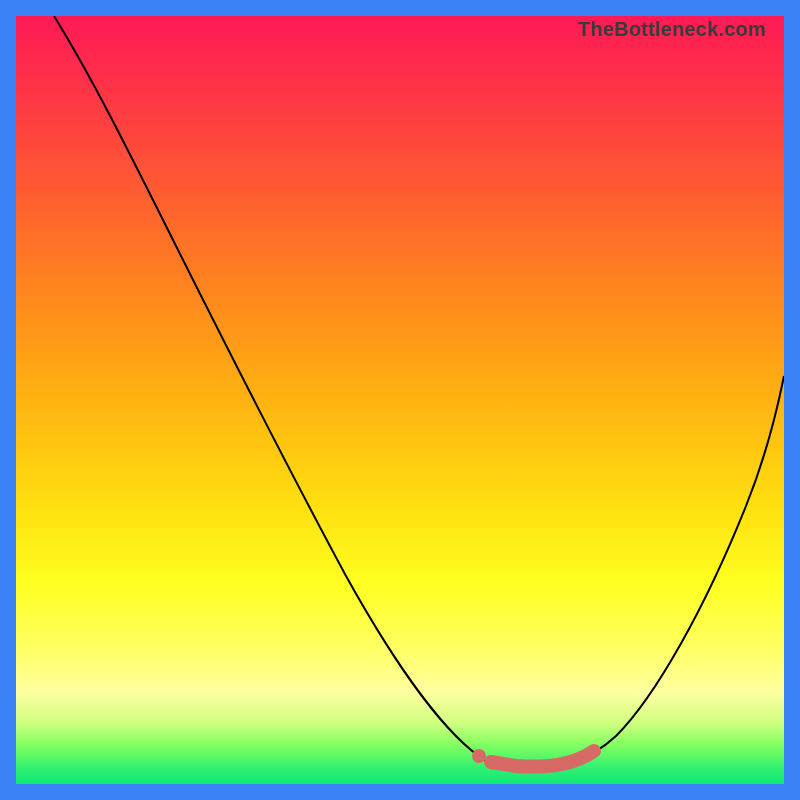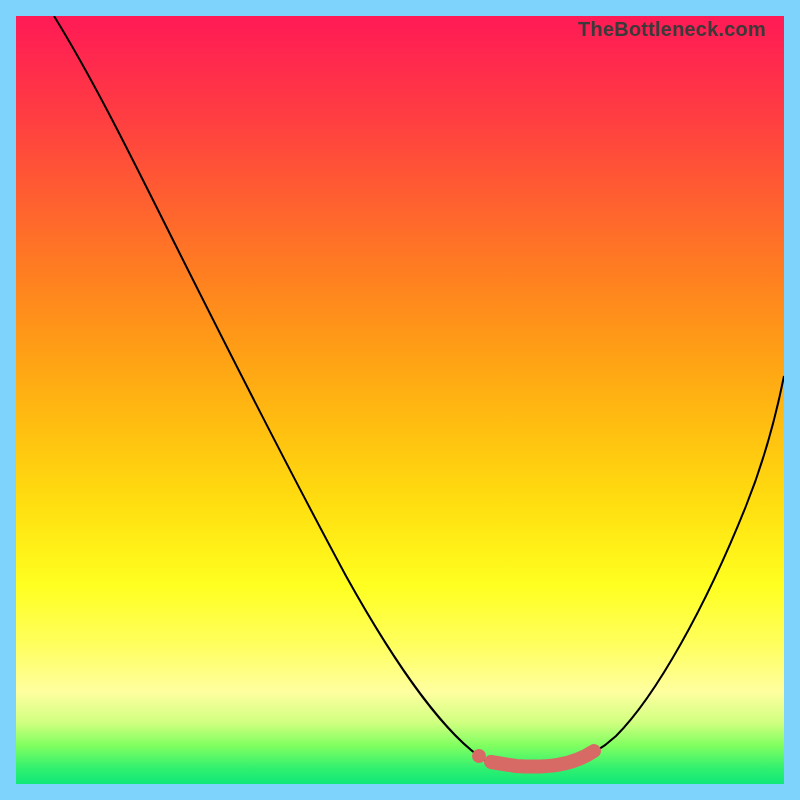--- a/index.html
+++ b/index.html
@@ -1,21 +1,21 @@
 <!DOCTYPE html>
 <html><head>
 <meta charset="utf-8">
 <style>
   * { margin: 0; padding: 0; box-sizing: border-box; }
   html, body { width: 800px; height: 800px; overflow: hidden; background: #000; }
   .chart-container {
     position: relative;
     width: 800px;
     height: 800px;
-    background: #7dd3fc;
+    background: #3b82f6;
   }
   .plot-area {
     position: absolute;
     left: 16px;
     top: 16px;
     width: 768px;
     height: 768px;
     background: linear-gradient(to bottom,
       #ff1a55 0%,
       #ff2a4d 6%,

